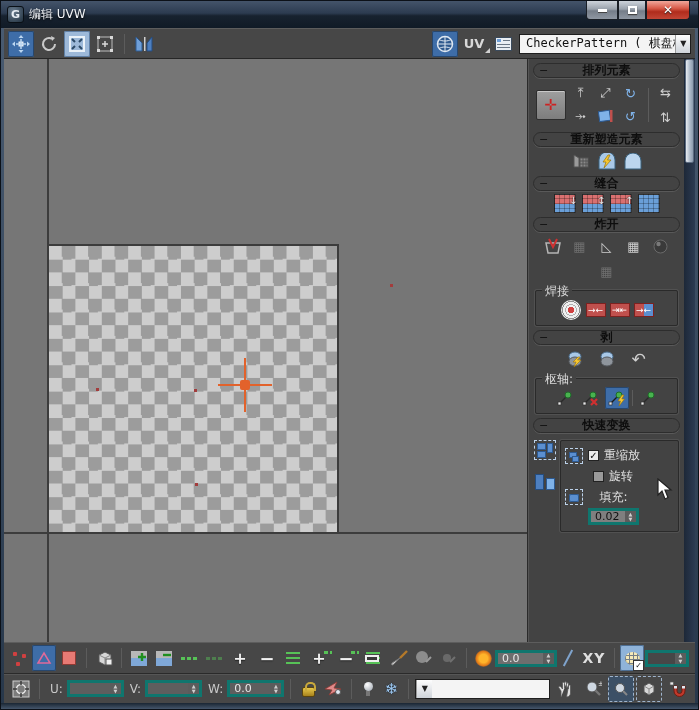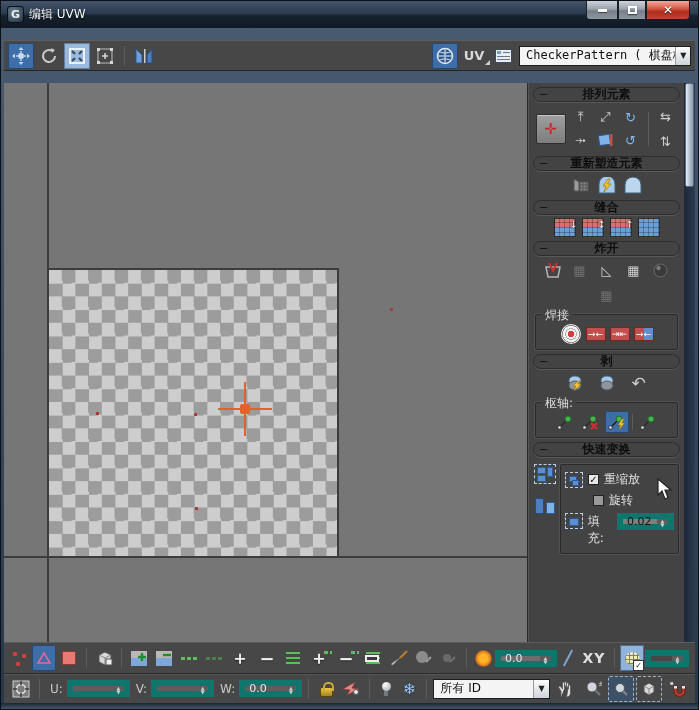--- a/index.html
+++ b/index.html
@@ -32,21 +32,21 @@
 
   
   .menubar { height:22px; background:linear-gradient(180deg,#e8e8e8,#cfcfcf);
              border-bottom:1px solid #8a8a8a; display:flex; align-items:center;
              padding:0 6px; margin:0 3px; }
   .menu-item { font-size:12px; color:#111; padding:2px 9px; cursor:default; }
 
   
   .toolbar-top { height:31px; background:#474747; border-top:1px solid #5d5d5d;
                  border-bottom:1px solid #262626; display:flex; align-items:center;
-                 padding:0 4px; margin:12px 3px; gap:2px; }
+                 padding:0 4px; margin:0 3px; gap:2px; }
   .ibtn { width:26px; height:26px; display:flex; align-items:center; justify-content:center;
           border-radius:2px; position:relative; flex:0 0 auto; }
   .ibtn.pressed { background:#3e6da8; box-shadow:inset 0 0 0 1px #27476e; }
   .ibtn.lit { background:#9db9d9; box-shadow:inset 0 0 0 1px #5f7fa5; }
   .sep { width:1px; height:20px; background:#2c2c2c; border-right:1px solid #5c5c5c;
          margin:0 4px; flex:0 0 auto; }
   .uv-label { color:#d8d8d8; font-size:13px; font-weight:bold; padding:0 4px; position:relative; }
   .uv-label::after{ content:""; position:absolute; right:-2px; bottom:-2px;
          border-left:5px solid transparent; border-bottom:5px solid #cfcfcf; }
   .combo { display:flex; align-items:center; height:20px; background:#f4f4f4;
@@ -110,21 +110,21 @@
   .weld-ic .wbox { position:absolute; inset:2px 1px; background:#c0504d;
       box-shadow:inset 0 0 0 1px #7c2220; }
   .weld-ic.halfblue .wbox { background:linear-gradient(90deg,#c0504d 50%,#5b8fd0 50%); }
   .weld-ic span { position:relative; z-index:2; }
   .target-ic { width:20px; height:20px; border-radius:50%;
       background:radial-gradient(circle,#d04040 0 3px,#f0f0f0 3px 5px,#b0b0b0 5px 6px,#f0f0f0 6px 8px,#909090 8px 9px,#e8e8e8 9px); }
   .chkrow { display:flex; align-items:center; gap:5px; font-size:12px; color:#e2e2e2; }
   .chk { width:11px; height:11px; background:#e8e8e8; border:1px solid #222;
          display:flex; align-items:center; justify-content:center; font-size:10px; color:#111; }
   .chk.off { background:#9a9a9a; color:transparent; }
-  .spinner { display:flex; height:17px; border:6px solid #0f766e; }
+  .spinner { display:flex; height:17px; border:3px solid #0f766e; }
   .spin-field { background:#7f7f7f; color:#111; font-size:11px; padding:1px 4px;
                 min-width:34px; display:flex; align-items:center; }
   .spin-btns { width:11px; display:flex; flex-direction:column; background:#5c5c5c; }
   .spin-btns span { flex:1; display:flex; align-items:center; justify-content:center;
                 font-size:5px; color:#cfcfcf; line-height:4px; }
   .pack-ic { width:22px; height:20px; border:1px dashed #bcd2ea; position:relative; }
   .pack-ic .pb { position:absolute; background:#5b8fd0; box-shadow:inset 0 0 0 1px #2d5a92; }
 
   
   .toolbar-b1 { height:31px; background:#474747; border-top:1px solid #5d5d5d;
@@ -485,21 +485,21 @@
               </div>
             </div>
             <div class="chkrow" style="margin-left:28px;">
               <span class="chk off"></span>
               <span>旋转</span>
             </div>
             <div style="display:flex;align-items:flex-start;gap:5px;">
               <div class="pack-ic" style="width:18px;height:16px;border-style:dashed;">
                 <div class="pb" style="left:3px;top:4px;width:10px;height:8px;border-radius:2px;"></div>
               </div>
-              <div style="display:flex;flex-direction:row;gap:2px;">
+              <div style="display:flex;flex-direction:column;gap:2px;text-align:center;">
                 <span style="color:#e2e2e2;">填充:</span>
                 <div class="spinner">
                   <span class="spin-field">0.02</span>
                   <span class="spin-btns">
                       <span>▲</span>
                       <span>▼</span>
                     </span>
                 </div>
               </div>
             </div>
@@ -670,21 +670,20 @@
     </div>
     <div class="sep"></div>
     <div class="ibtn" style="width:20px;">
         <div class="bulb-ic"></div>
       </div>
     <div class="ibtn" style="width:22px;">
         <span class="flake">❄</span>
       </div>
     <div class="sep"></div>
     <div class="combo idcombo">
-      <span class="combo-text">所有 ID</span>
       <span class="combo-arrow">▼</span>
     </div>
     <div class="ibtn" style="width:26px;">
       <svg width="18" height="18" viewBox="0 0 18 18">
         <path d="M5 17v-6L3 8c-1-1.5 1-2.5 2-1l1.5 2V3.5c0-1.6 2-1.6 2 0V8m0-5c0-1.6 2-1.6 2 0v5m0-4c0-1.6 2-1.6 2 0v5m0-3c0-1.5 2-1.5 2 0V13c0 2-1.5 4-4 4z" fill="#e2e2e2" stroke="#555" stroke-width="0.8"></path>
       </svg>
     </div>
     <div class="ibtn" style="width:26px;">
       <svg width="18" height="18" viewBox="0 0 18 18">
         <circle cx="8" cy="7" r="5" fill="#cfd8e2" stroke="#555"></circle>

